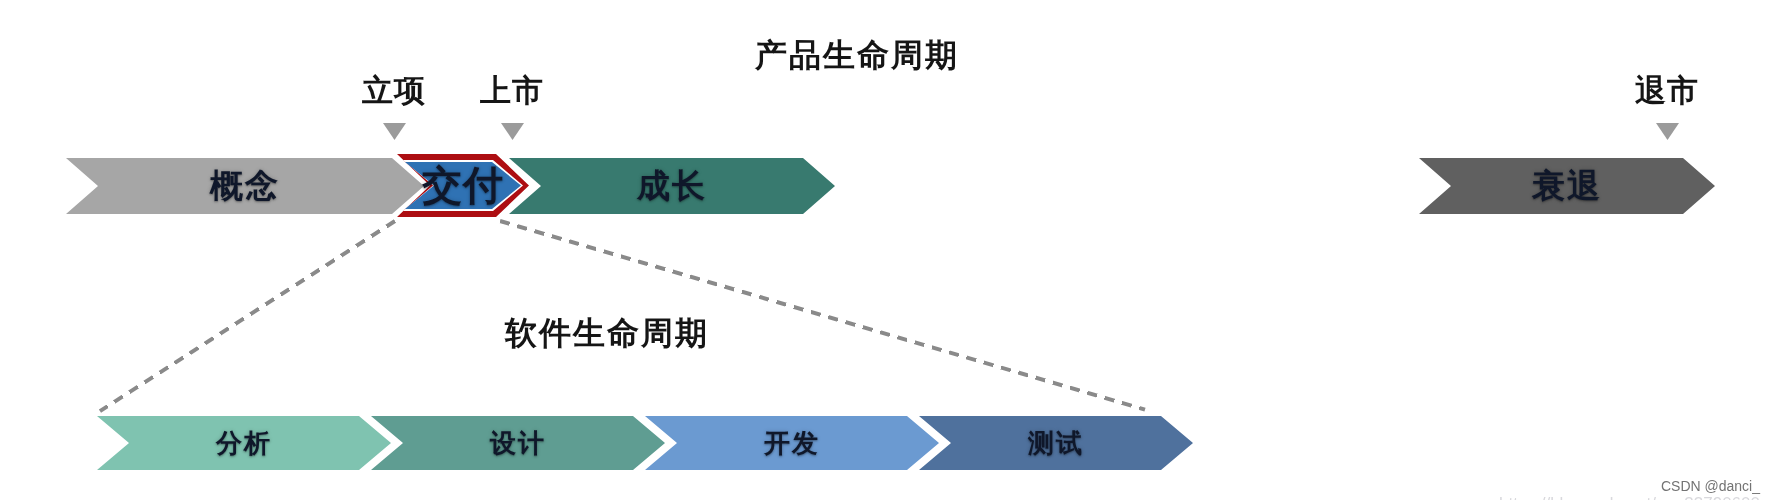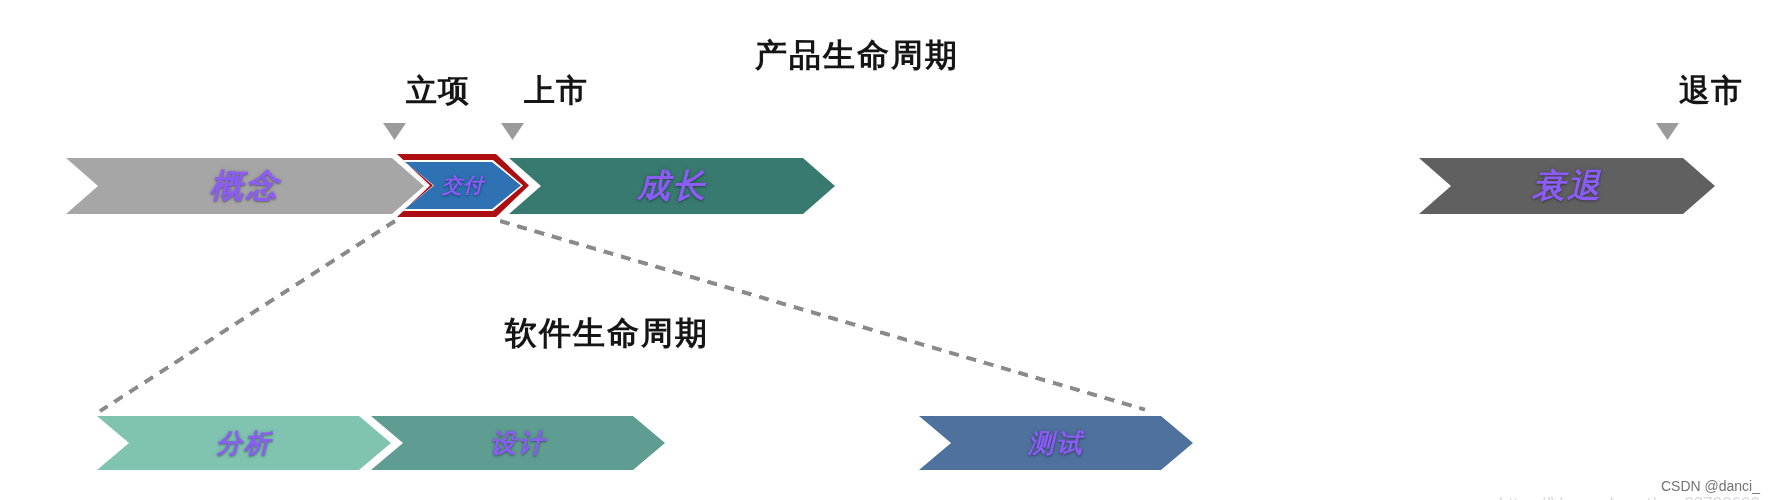--- a/index.html
+++ b/index.html
@@ -6,59 +6,58 @@
   .canvas{
     position:relative;width:1774px;height:500px;background:#ffffff;overflow:hidden;
     font-family:"Liberation Sans","DejaVu Sans",sans-serif;
   }
   .title{
     position:absolute;transform:translateX(-50%);
     font-size:32px;font-weight:bold;color:#151515;white-space:nowrap;letter-spacing:2px;
   }
   .ms-label{
     position:absolute;transform:translateX(-50%);
-    font-size:31px;font-weight:bold;color:#151515;white-space:nowrap;letter-spacing:1px;margin-left:44px;
+    font-size:31px;font-weight:bold;color:#151515;white-space:nowrap;letter-spacing:1px;
   }
   .ms-tri{
     position:absolute;width:23px;height:17px;
     clip-path:polygon(0 0,100% 0,50% 100%);
   }
   
   .chev{position:absolute;}
   .c-outer{
     position:absolute;inset:0;background:#fff;
     clip-path:polygon(0 0,calc(100% - 34px) 0,100% 50%,calc(100% - 34px) 100%,0 100%,34px 50%);
   }
   .c-fill{
     position:absolute;inset:3px;
     clip-path:polygon(0 0,calc(100% - 32px) 0,100% 50%,calc(100% - 32px) 100%,0 100%,32px 50%);
   }
   .c-lbl{
     position:absolute;left:34px;right:34px;top:0;bottom:0;
     display:flex;align-items:center;justify-content:center;
-    color:#8b5cf6;font-weight:bold;white-space:nowrap;letter-spacing:2px;
+    color:#0f172a;font-weight:bold;white-space:nowrap;letter-spacing:2px;
     text-shadow:0 1px 2px rgba(0,0,0,0.35),0 0 4px rgba(0,0,0,0.18);
-    font-style:italic;
   }
   .row-top .c-lbl{font-size:33px;}
   .row-bottom .c-lbl{font-size:26px;}
   
   .c-red{
     position:absolute;inset:2px;
     clip-path:polygon(0 0,calc(100% - 33px) 0,100% 50%,calc(100% - 33px) 100%,0 100%,33px 50%);
   }
   .c-white2{
     position:absolute;inset:8px;background:#fff;
     clip-path:polygon(0 0,calc(100% - 30px) 0,100% 50%,calc(100% - 30px) 100%,0 100%,30px 50%);
   }
   .c-blue{
     position:absolute;inset:10px;
     clip-path:polygon(0 0,calc(100% - 29px) 0,100% 50%,calc(100% - 29px) 100%,0 100%,29px 50%);
   }
-  .hl .c-lbl{font-size:20px;letter-spacing:1px;}
+  .hl .c-lbl{font-size:40px;letter-spacing:1px;}
   .dash{
     position:absolute;height:4px;transform-origin:0 50%;z-index:0;
     background:repeating-linear-gradient(to right,#8a8a8a 0 10px,transparent 10px 18px);
   }
   .watermark{position:absolute;right:14px;top:478px;text-align:right;z-index:30;}
   .wm1{font-size:14px;color:#737373;white-space:nowrap;}
   .wm2{font-size:17px;color:#d9d9dd;white-space:nowrap;margin-top:0px;}
 </style>
 </head>
 <body>
@@ -112,20 +111,25 @@
     <div class="c-fill" style="background-color: rgb(127, 195, 176);"></div>
     <div class="c-lbl">分析</div>
   </div>
 
   <div class="chev row-bottom" style="left:368px;top:413px;width:300px;height:60px;z-index:6;">
     <div class="c-outer"></div>
     <div class="c-fill" style="background-color: rgb(95, 157, 146);"></div>
     <div class="c-lbl">设计</div>
   </div>
 
+  <div class="chev row-bottom" style="left:642px;top:413px;width:300px;height:60px;z-index:7;">
+    <div class="c-outer"></div>
+    <div class="c-fill" style="background-color: rgb(107, 154, 209);"></div>
+    <div class="c-lbl">开发</div>
+  </div>
 
   <div class="chev row-bottom" style="left:916px;top:413px;width:280px;height:60px;z-index:8;">
     <div class="c-outer"></div>
     <div class="c-fill" style="background-color: rgb(79, 113, 157);"></div>
     <div class="c-lbl">测试</div>
   </div>
 
   <div class="watermark">
     <div class="wm1">CSDN @danci_</div>
     <div class="wm2">https://blog.csdn.net/qq_33790600</div>

